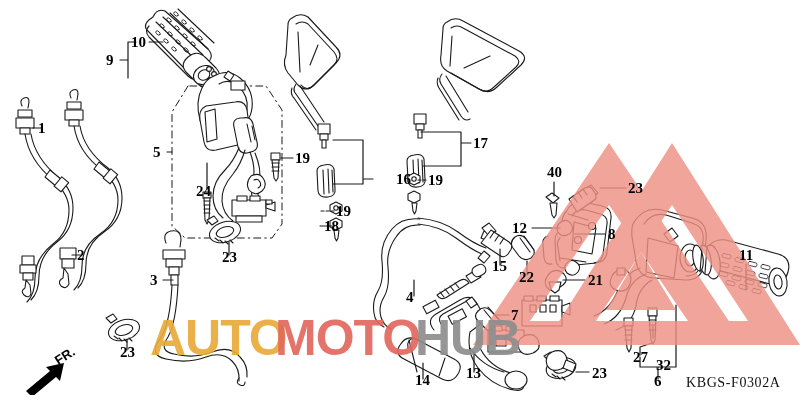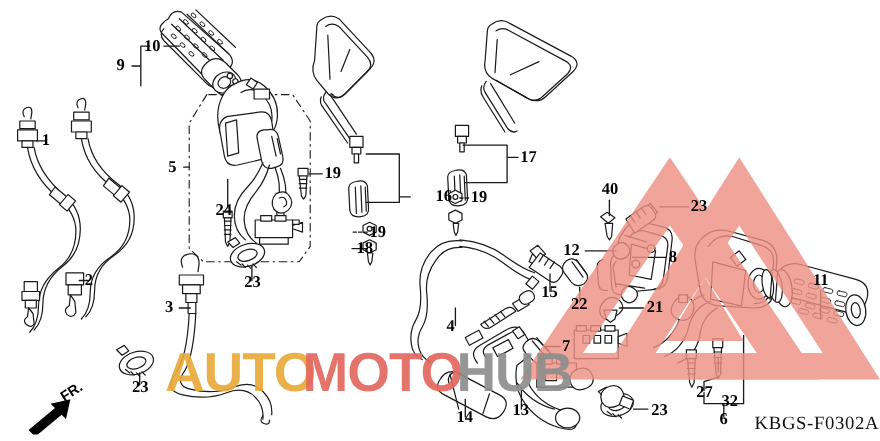--- a/index.html
+++ b/index.html
@@ -3,21 +3,21 @@
 <meta charset="utf-8">
 <style>
   html,body{margin:0;padding:0;background:#fff;}
   body{width:800px;height:401px;overflow:hidden;
        font-family:"Liberation Serif",serif;}
   #stage{position:relative;width:800px;height:401px;background:#ffffff;overflow:hidden;}
   #art{position:absolute;inset:0;}
   .lbl{position:absolute;font-family:"Liberation Serif",serif;font-weight:700;
        color:#000000;line-height:1;white-space:nowrap;z-index:40;}
   .lbl.n{font-size:15px;}
-  .code{position:absolute;font-family:"Liberation Serif",serif;font-size:17px;
+  .code{position:absolute;font-family:"Liberation Serif",serif;font-size:14px;
         letter-spacing:.6px;color:#111;z-index:40;white-space:nowrap;}
   .frtxt{position:absolute;font-family:"Liberation Sans",sans-serif;font-weight:700;
          font-size:13px;color:#000;z-index:45;}
   #wm{position:absolute;inset:0;z-index:30;pointer-events:none;}
   #wmtext{position:absolute;left:0;top:311px;width:800px;height:56px;z-index:32;
           pointer-events:none;}
   .wmword{font-family:"Liberation Sans",sans-serif;font-weight:700;font-size:50px;
           letter-spacing:-1px;}
 </style>
 </head>

